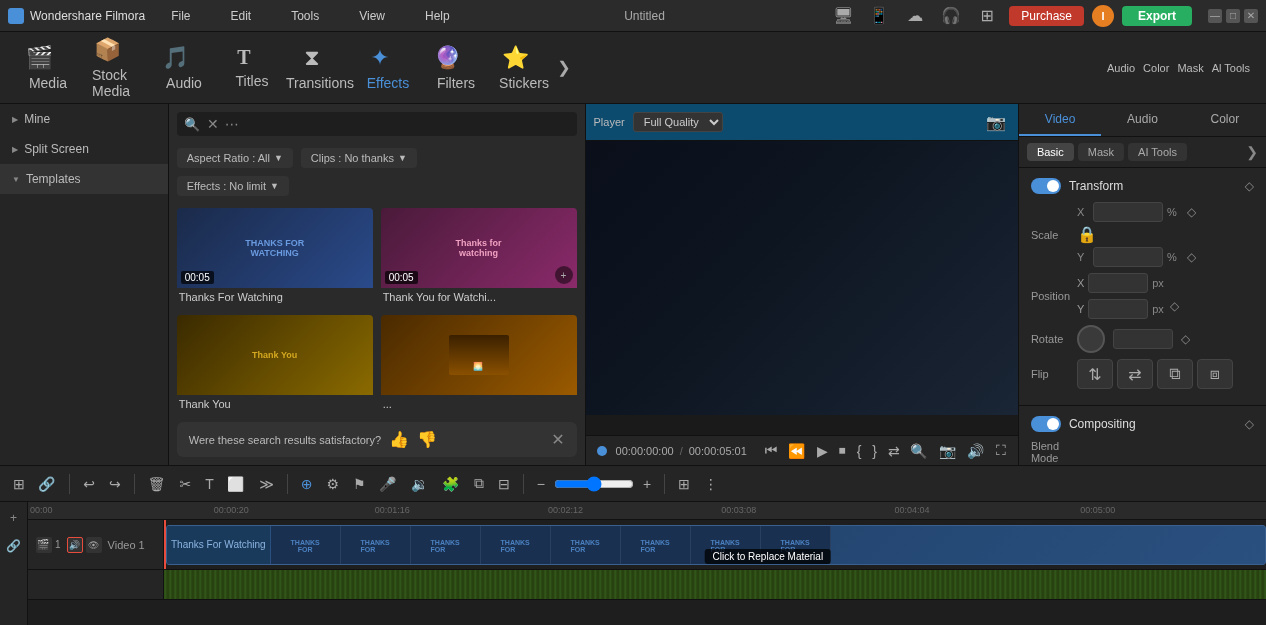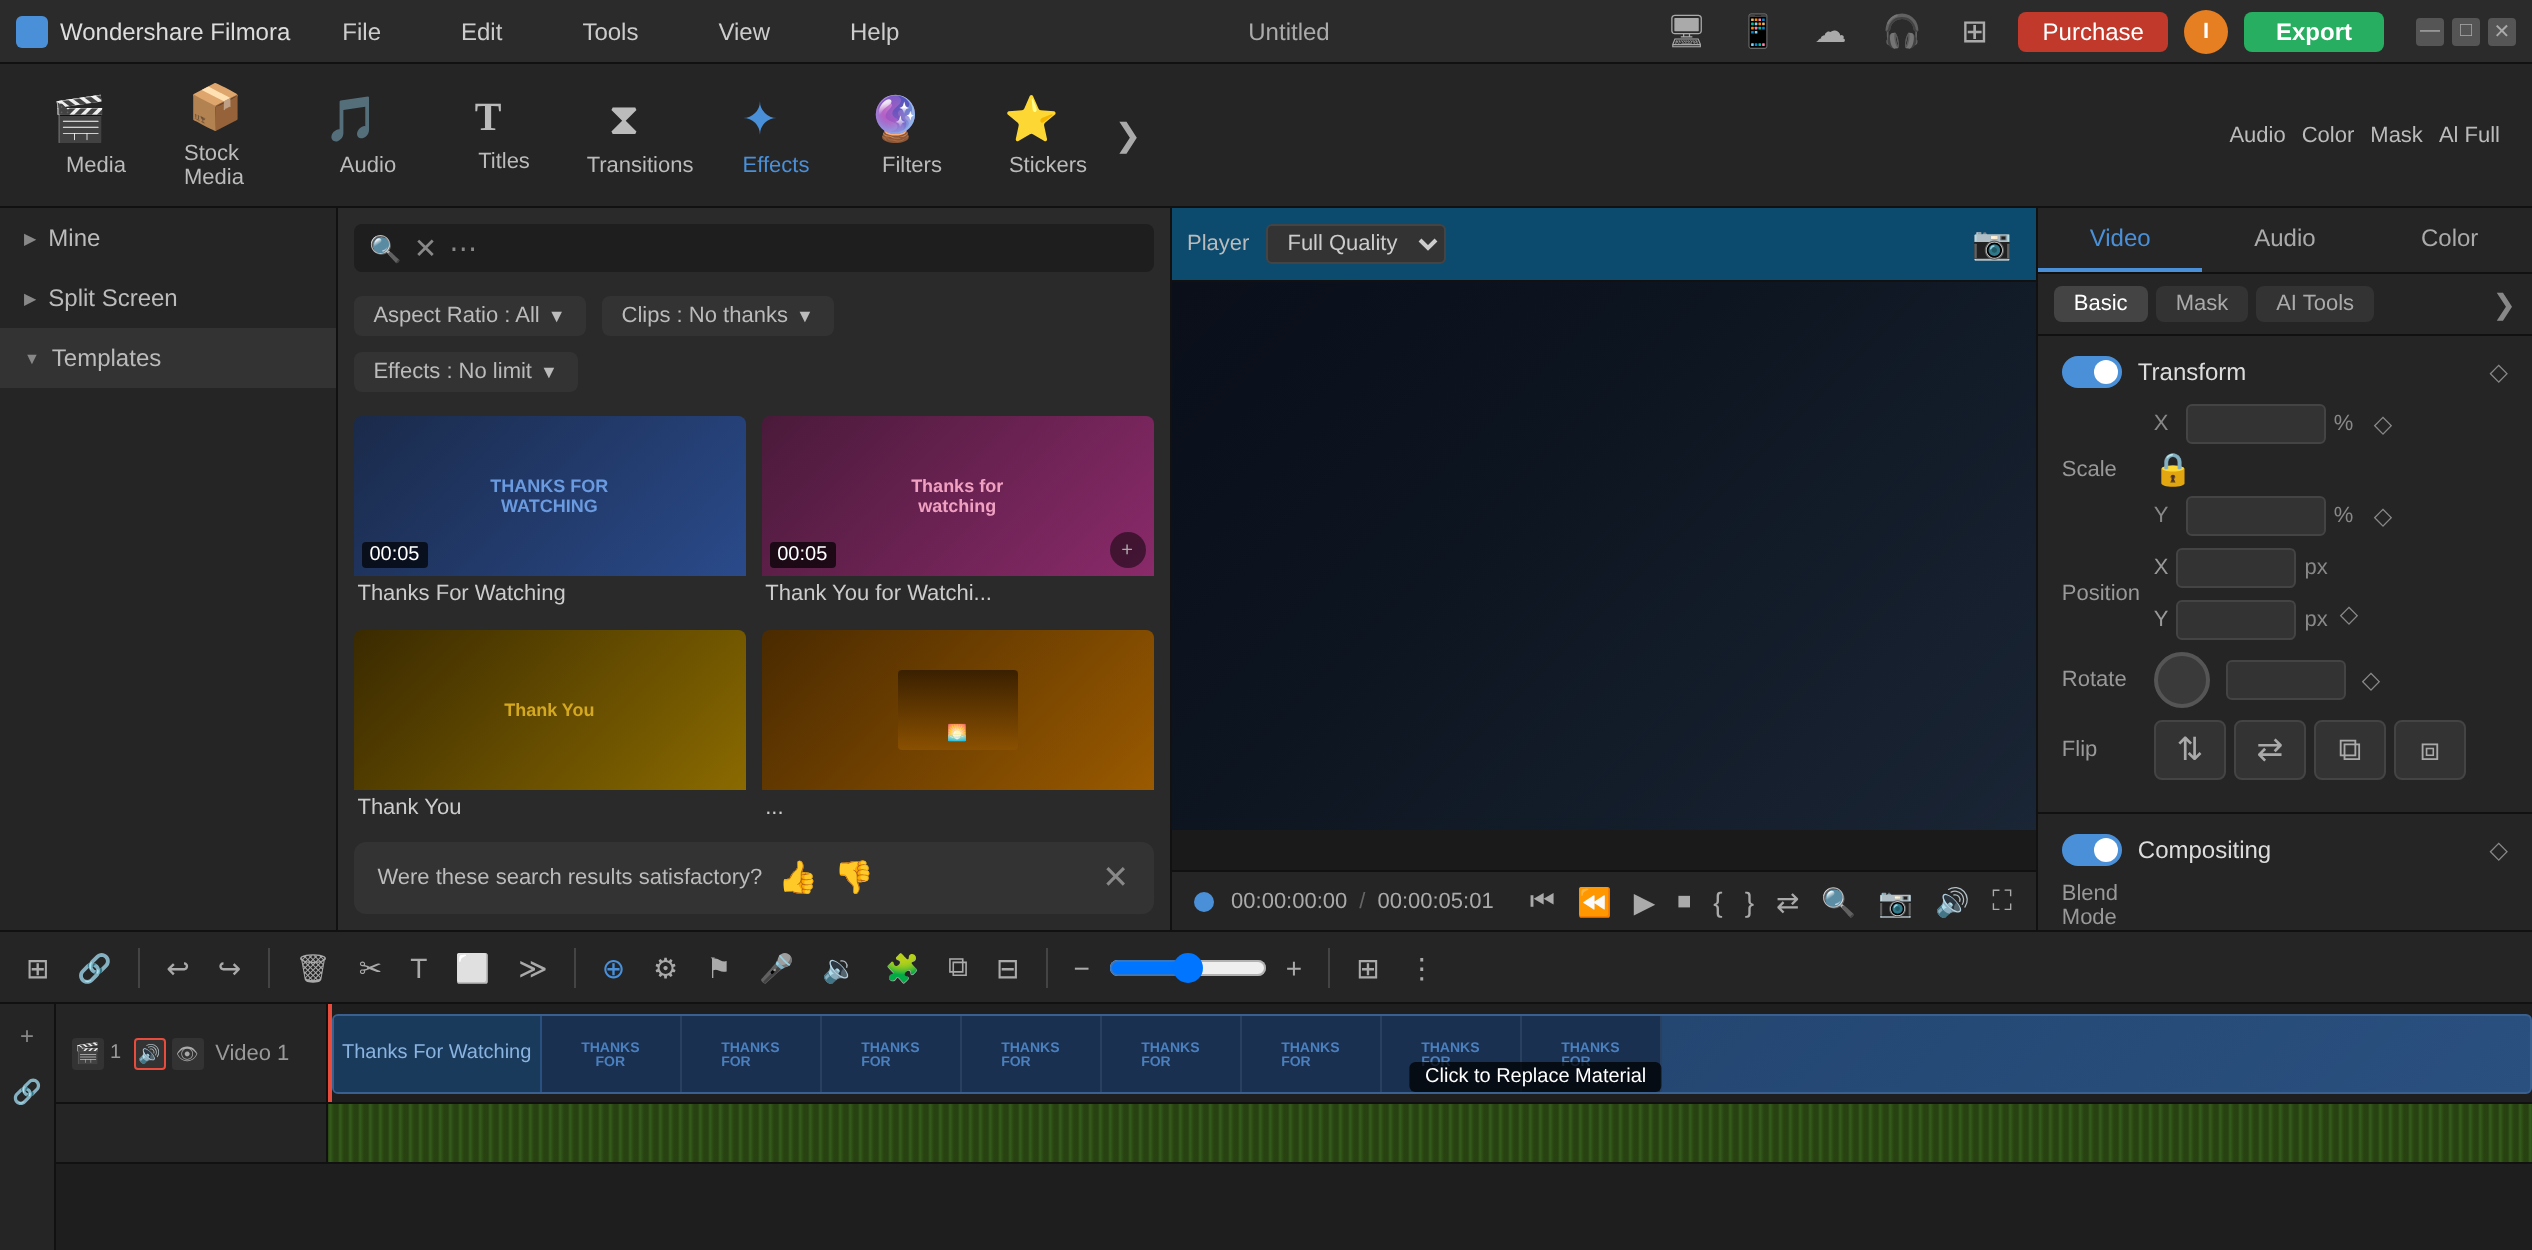--- a/index.html
+++ b/index.html
@@ -19,21 +19,21 @@
     .export-btn { background: #27ae60; color: white; border: none; padding: 3px 16px; border-radius: 4px; cursor: pointer; font-size: 12px; font-weight: 600; }
     .window-controls { display: flex; gap: 4px; margin-left: 8px; }
     .win-btn { width: 14px; height: 14px; border-radius: 2px; border: none; background: #555; cursor: pointer; color: #aaa; font-size: 10px; display: flex; align-items: center; justify-content: center; }
     .user-avatar { width: 22px; height: 22px; border-radius: 50%; background: #e67e22; color: white; display: flex; align-items: center; justify-content: center; font-size: 11px; font-weight: bold; }
     
     
     .toolbar { display: flex; align-items: center; background: #252525; height: 72px; border-bottom: 1px solid #111; padding: 0 8px; gap: 4px; }
     .toolbar-item { display: flex; flex-direction: column; align-items: center; justify-content: center; width: 64px; height: 60px; cursor: pointer; border-radius: 6px; color: #bbb; gap: 4px; }
     .toolbar-item.active { color: #4a90d9; }
     .toolbar-icon { font-size: 22px; }
-    .toolbar-label { font-size: 11px; padding-left: 16px; }
+    .toolbar-label { font-size: 14px; padding-left: 16px; }
     .toolbar-more { display: flex; align-items: center; justify-content: center; width: 24px; height: 60px; cursor: pointer; color: #aaa; font-size: 16px; }
     .rt-icon { width: 28px; height: 28px; display: flex; align-items: center; justify-content: center; cursor: pointer; color: #aaa; font-size: 16px; border-radius: 4px; }
     
     
     .left-panel { width: 170px; background: #252525; border-right: 1px solid #111; overflow-y: auto; }
     .left-panel-item { display: flex; align-items: center; padding: 8px 12px; cursor: pointer; color: #bbb; gap: 6px; font-size: 12px; }
     .left-panel-item .arrow { font-size: 8px; color: #888; }
     
     
     .search-panel { width: 420px; background: #2a2a2a; border-right: 1px solid #111; display: flex; flex-direction: column; }
@@ -191,21 +191,21 @@
   </div>
   <div class="toolbar-item">
     <span class="toolbar-icon">⭐</span>
     <span class="toolbar-label">Stickers</span>
   </div>
   <div class="toolbar-more">❯</div>
   <div style="flex:1; display:flex; align-items:center; justify-content:flex-end; gap:8px; padding-right:8px;">
     <span style="font-size:11px; color:#bbb;">Audio</span>
     <span style="font-size:11px; color:#bbb;">Color</span>
     <span style="font-size:11px; color:#bbb;">Mask</span>
-    <span style="font-size:11px; color:#bbb;">Al Full</span>
+    <span style="font-size:11px; color:#bbb;">Al Tools</span>
   </div>
 </div>
 
 <div style="display:flex; height: calc(625px - 32px - 72px - 160px);">
 
   <div class="left-panel">
     <div class="left-panel-item">
       <span class="arrow">▶</span>
       <span>Mine</span>
     </div>
@@ -460,20 +460,31 @@
 
   <div class="timeline-content">
 
     <div style="width:28px; background:#252525; border-right:1px solid #111; display:flex; flex-direction:column; align-items:center; padding:4px 2px; gap:4px;">
       <div class="tl-side-btn">+</div>
       <div class="tl-side-btn">🔗</div>
     </div>
 
     <div style="flex:1; display:flex; flex-direction:column; overflow:hidden;">
 
+      <div class="timeline-ruler">
+        <div style="position:relative; width:100%; height:100%;">
+          <span class="ruler-mark" style="left:2px;">00:00</span>
+          <span class="ruler-mark" style="left:15%;">00:00:20</span>
+          <span class="ruler-mark" style="left:28%;">00:01:16</span>
+          <span class="ruler-mark" style="left:42%;">00:02:12</span>
+          <span class="ruler-mark" style="left:56%;">00:03:08</span>
+          <span class="ruler-mark" style="left:70%;">00:04:04</span>
+          <span class="ruler-mark" style="left:85%;">00:05:00</span>
+        </div>
+      </div>
 
       <div class="tl-row-container">
         <div class="tl-track-label">
           <div style="display:flex; align-items:center; gap:3px;">
             <div style="background:#333; border-radius:2px; width:16px; height:16px; display:flex; align-items:center; justify-content:center; font-size:10px; color:#aaa;">🎬</div>
             <span style="font-size:10px; color:#999;">1</span>
           </div>
           <div class="tl-track-icons">
             <div class="tl-track-icon highlighted" style="border:1px solid #e74c3c; color:#e74c3c;">🔊</div>
             <div class="tl-track-icon">👁</div>

